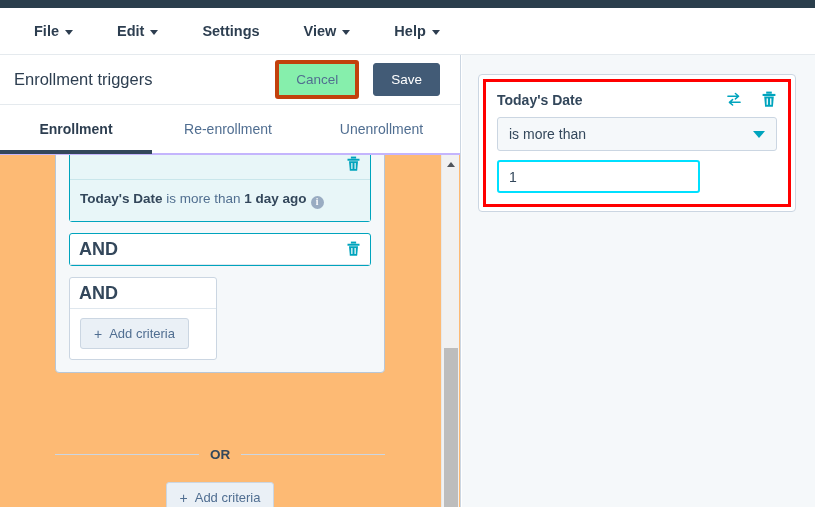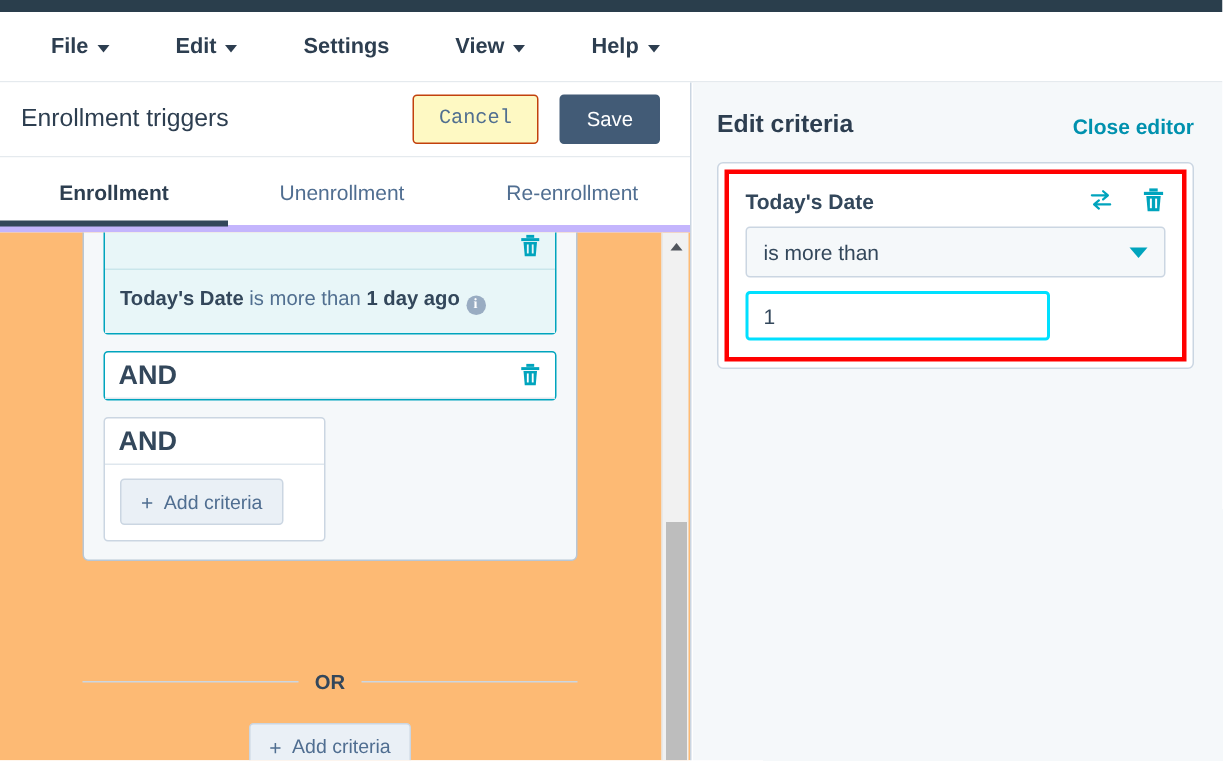--- a/index.html
+++ b/index.html
@@ -55,36 +55,35 @@
     border-bottom: 1px solid #e5eaee;
   }
   .panel-title { font-size: 16.5px; font-weight: normal; color: #2d3e50; flex: 1; }
 
   .btn {
     font-family: "Liberation Sans", sans-serif;
     font-size: 13.5px; border-radius: 3px;
     padding: 8px 17px; cursor: pointer; white-space: nowrap;
   }
   .btn-secondary {
-    background: #fef9c3; color: #516f90;
-    border: 1px solid #c2410c;
-    font-family: Liberation Mono, monospace;
+    background: #86efac; color: #516f90;
+    border: 4px solid #c2410c;
   }
   .btn-primary {
     background: #425b76; color: #ffffff;
     border: 1px solid #425b76; font-weight: normal;
     margin-left: 14px;
   }
 
   
   .tabs {
     height: 50px; background: #ffffff;
     display: flex; align-items: stretch;
     position: relative;
-    border-bottom: 5px solid #c4b5fd;
+    border-bottom: 2px solid #c4b5fd;
   }
   .tab {
     display: flex; align-items: center; justify-content: center;
     font-size: 14px; color: #506e91; cursor: pointer;
     padding: 0 20px; position: relative;
   }
   .tab.active { color: #2d3e50; font-weight: bold; }
   .tab-underline {
     position: absolute; left: 0; bottom: -1px;
     width: 152px; height: 4px; background: #33475b;
@@ -310,24 +309,24 @@
       <div class="panel-title">Enrollment triggers</div>
       <button class="btn btn-secondary">Cancel</button>
       <button class="btn btn-primary">Save</button>
     </div>
 
     <div class="tabs">
       <div class="tab active">
         <span>Enrollment</span>
       </div>
       <div class="tab">
+        <span>Re-enrollment</span>
+      </div>
+      <div class="tab">
         <span>Unenrollment</span>
-      </div>
-      <div class="tab">
-        <span>Re-enrollment</span>
       </div>
       <div class="tab-underline"></div>
     </div>
 
     <div class="criteria-body">
       <div class="criteria-scroll-inner">
 
         <div class="group-box">
 
           <div class="crit-card selected">
@@ -397,24 +396,20 @@
           <span class="glyph"></span>
         </div>
         <div class="sb-thumb"></div>
       </div>
     </div>
 
   </div>
 
   <div class="right-pane">
 
-    <div class="right-header">
-      <div class="right-title">Edit criteria</div>
-      <div class="close-editor">Close editor</div>
-    </div>
 
     <div class="editor-outer">
       <div class="red-box">
 
         <div class="ed-head">
           <div class="ed-head-label">Today's Date</div>
           <span class="swap-icon">
             <svg width="16" height="15" viewBox="0 0 17 16" aria-hidden="true">
               <path d="M2 4.5 H13 M10 1.6 L13.4 4.5 L10 7.4" stroke="#00a4bd" stroke-width="1.6" fill="none" stroke-linecap="round" stroke-linejoin="round"></path>
               <path d="M15 11 H4 M7 8.1 L3.6 11 L7 13.9" stroke="#00a4bd" stroke-width="1.6" fill="none" stroke-linecap="round" stroke-linejoin="round"></path>

